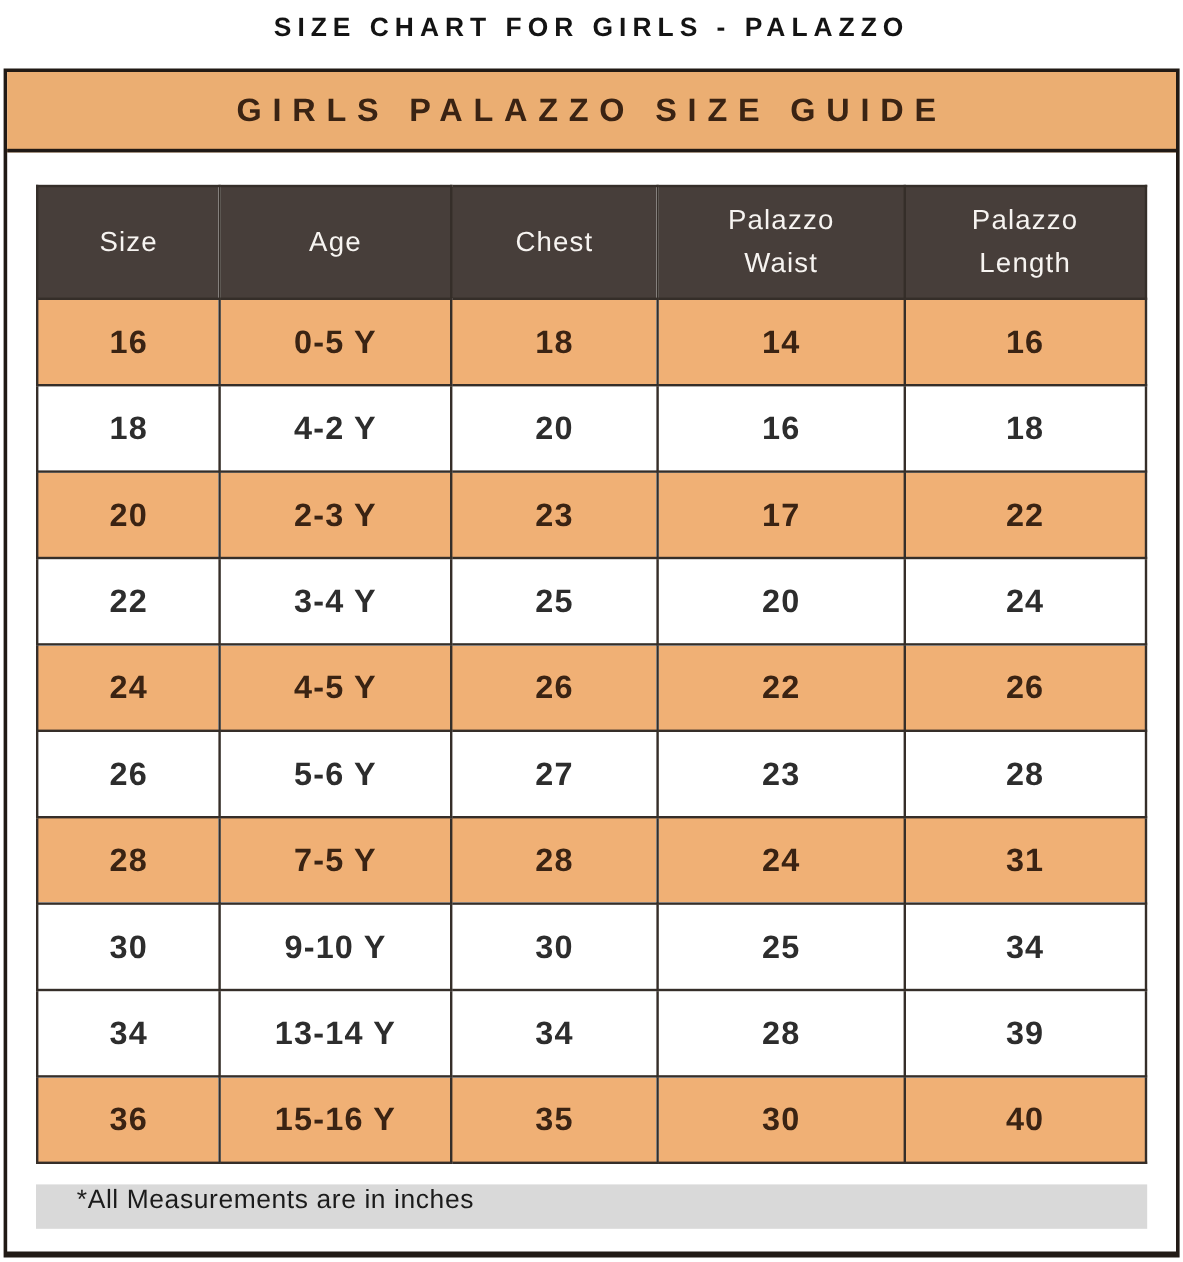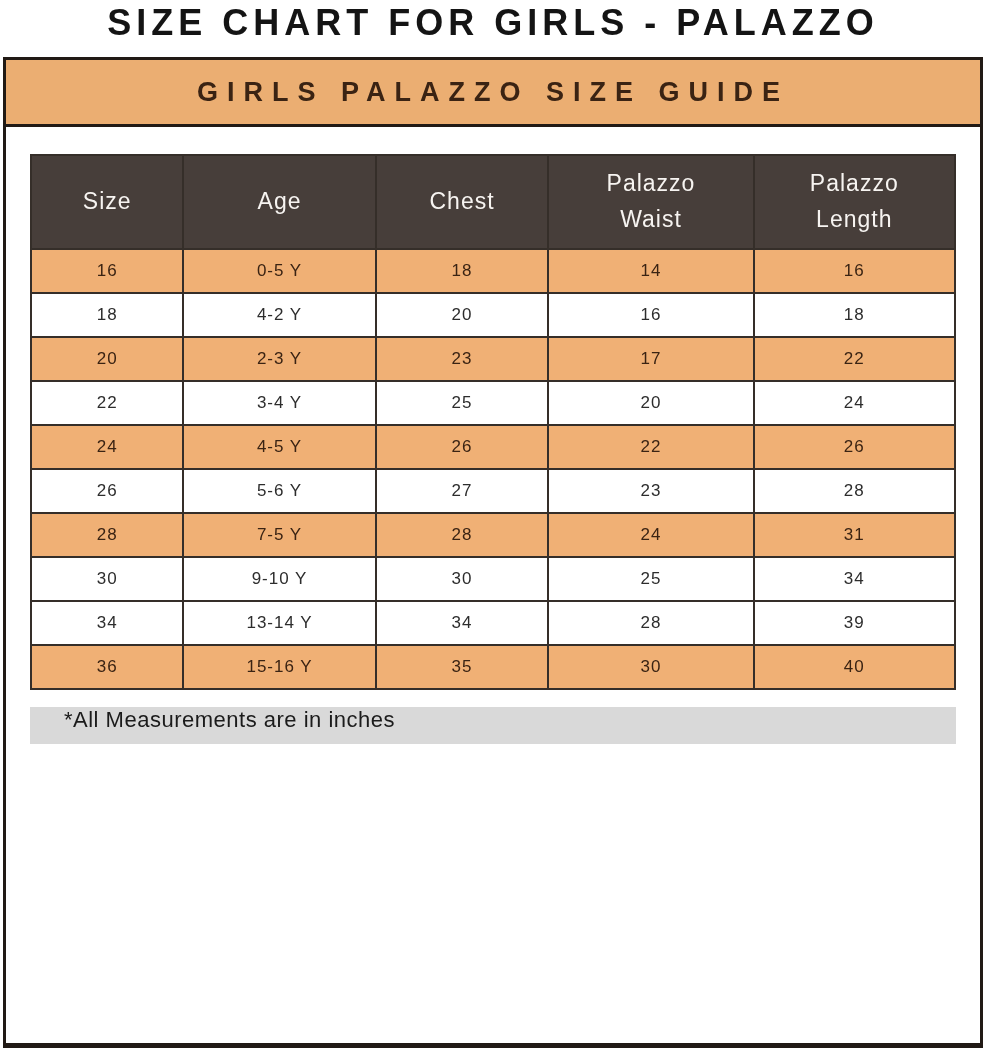--- a/index.html
+++ b/index.html
@@ -11,21 +11,21 @@
     font-family: "Liberation Sans", "DejaVu Sans", sans-serif;
     position: relative;
     overflow: hidden;
   }
   .page { position: relative; width: 986px; height: 1052px; }
 
   .title {
     margin: 0;
     padding-top: 7px;
     text-align: center;
-    font-size: 36px;
+    font-size: 22px;
     line-height: 32px;
     font-weight: bold;
     letter-spacing: 5px;
     color: #141414;
     white-space: nowrap;
   }
 
   .outer {
     position: absolute;
     left: 3px;
@@ -68,23 +68,23 @@
     background: var(--header-bg, #473E3A);
     color: #F7F4F1;
     height: 94px;
     font-size: 23px;
     font-weight: 400;
     letter-spacing: 1px;
     line-height: 1.55;
     padding: 0 30px;
   }
   tbody td {
-    height: 44px;
-    font-size: 17px;
-    font-weight: 400;
+    height: 72px;
+    font-size: 27px;
+    font-weight: 700;
     letter-spacing: 1px;
     color: #2D2D2D;
     background: #ffffff;
   }
   tbody tr.alt td {
     background: var(--row-alt-bg, #F0B075);
     color: var(--text-brown, #3A2313);
   }
 
   .footnote {

